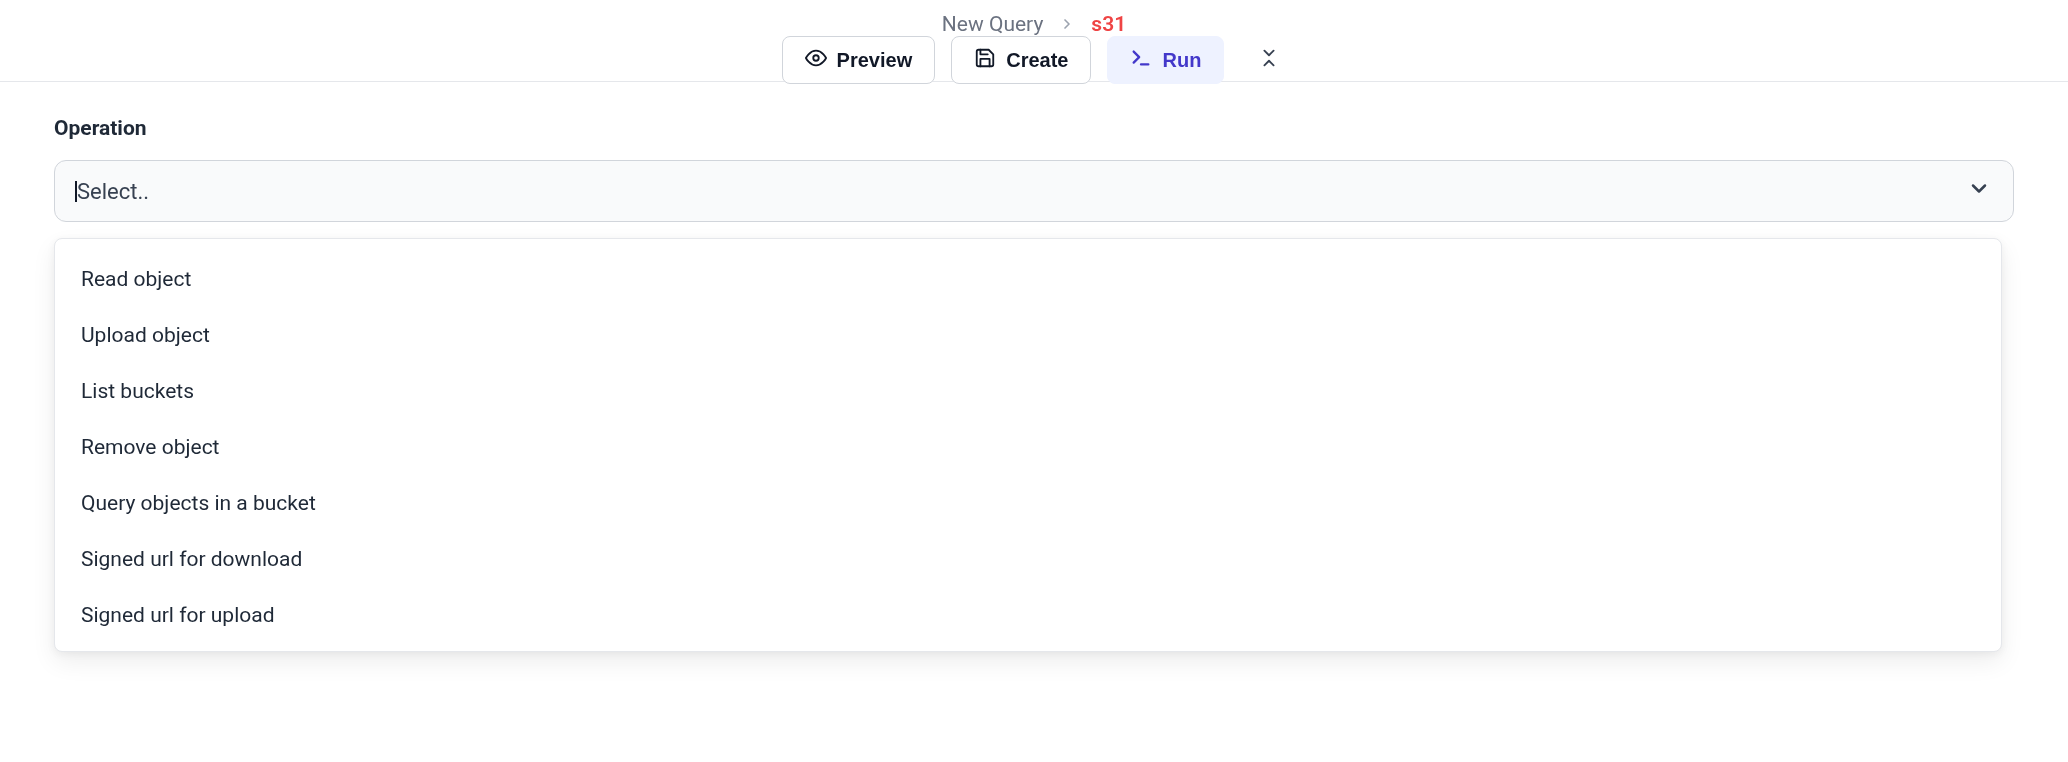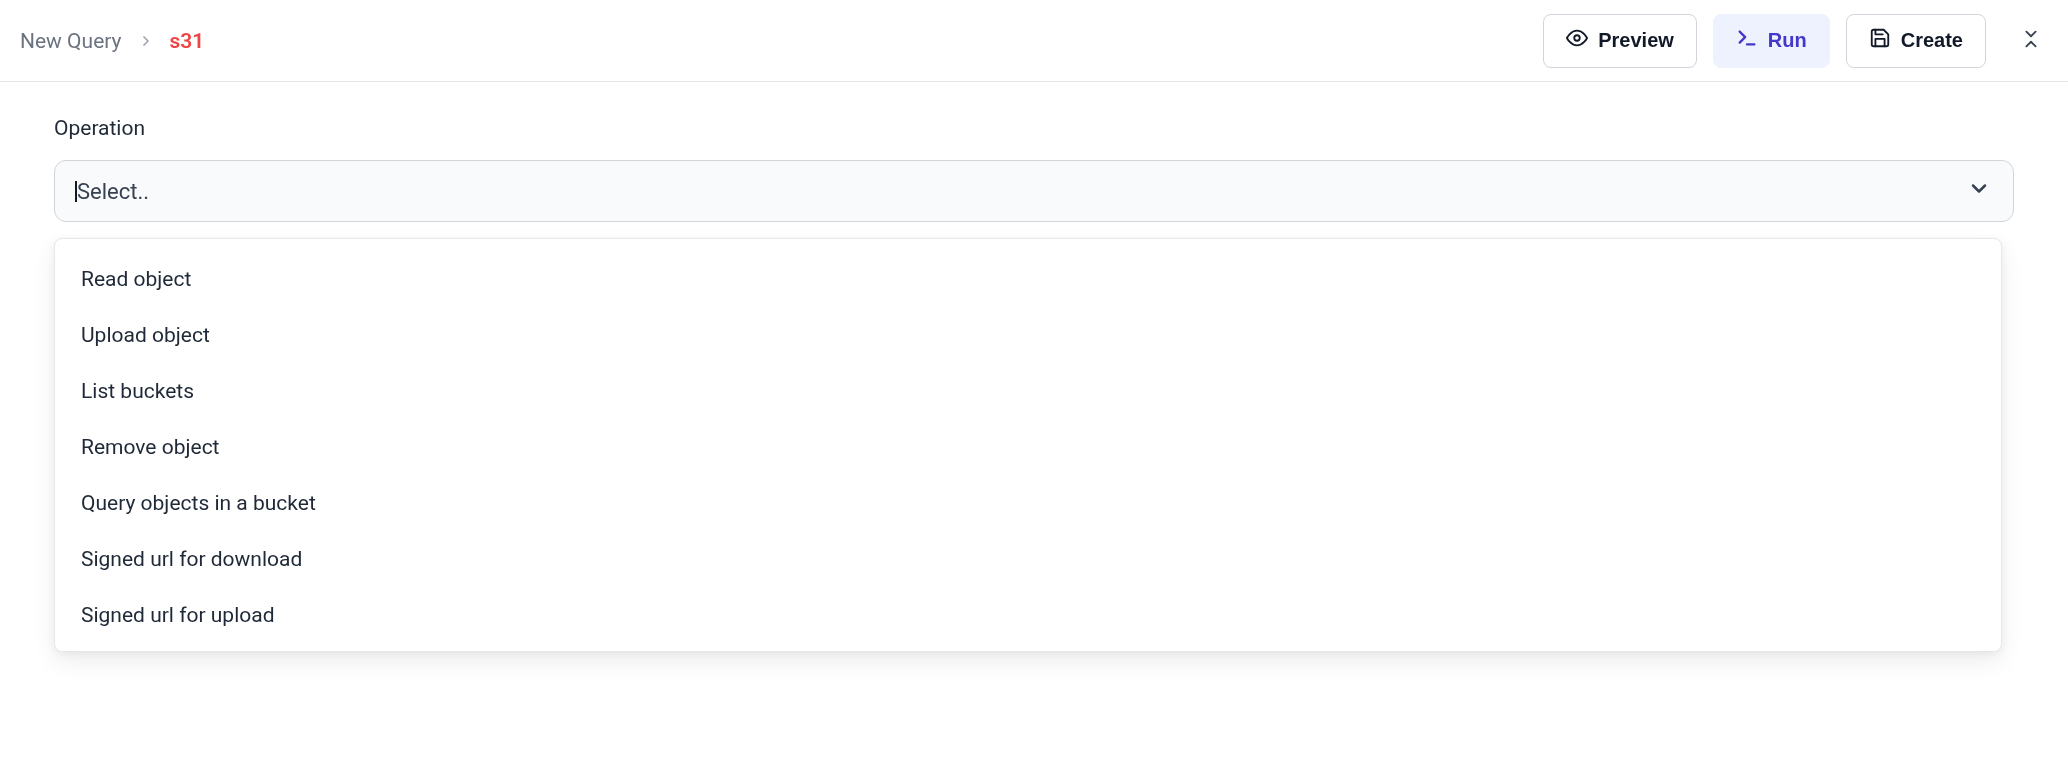--- a/index.html
+++ b/index.html
@@ -15,20 +15,21 @@
       height: 762px;
       overflow: hidden;
     }
     .header {
       display: flex;
       align-items: center;
       justify-content: space-between;
       padding: 12px 20px;
       border-bottom: 1px solid #e5e7eb;
       height: 82px;
+      flex-direction: column;
     }
     .breadcrumb {
       display: flex;
       align-items: center;
       gap: 16px;
       font-size: 21px;
     }
     .breadcrumb-root {
       color: #6b7280;
       font-weight: 400;
@@ -52,21 +53,21 @@
       align-items: center;
       gap: 10px;
       padding: 10px 22px;
       border: 1.5px solid #d1d5db;
       border-radius: 8px;
       background: #fff;
       font-size: 20px;
       font-weight: 600;
       color: #111827;
       cursor: pointer;
-      height: 54px;
+      height: 48px;
     }
     .btn-run {
       background: #eef2ff;
       border-color: #eef2ff;
       color: #4338ca;
     }
     .btn svg {
       width: 22px;
       height: 22px;
     }
@@ -79,21 +80,21 @@
       cursor: pointer;
       color: #374151;
       margin-left: 12px;
     }
     .content {
       padding: 34px 54px 0 54px;
     }
     .field-label {
       font-size: 21px;
       color: #1f2937;
-      font-weight: 400;
+      font-weight: 700;
       margin-bottom: 20px;
     }
     .select-wrapper {
       position: relative;
     }
     .select-input {
       width: 100%;
       height: 62px;
       padding: 0 50px 0 22px;
       border: 1.5px solid #d1d5db;
@@ -161,38 +162,38 @@
   <div class="header-actions">
     <button class="btn">
       <span>
         <svg viewBox="0 0 24 24" fill="none" stroke="currentColor" stroke-width="2" stroke-linecap="round" stroke-linejoin="round">
             <path d="M1 12s4-8 11-8 11 8 11 8-4 8-11 8-11-8-11-8z"></path>
             <circle cx="12" cy="12" r="3"></circle>
           </svg>
       </span>
       <span>Preview</span>
     </button>
-    <button class="btn btn-run">
-      <span>
-        <svg viewBox="0 0 24 24" fill="none" stroke="currentColor" stroke-width="2.5" stroke-linecap="round" stroke-linejoin="round">
-            <polyline points="4 17 10 11 4 5"></polyline>
-            <line x1="12" y1="19" x2="20" y2="19"></line>
-          </svg>
-      </span>
-      <span>Run</span>
-    </button>
     <button class="btn">
       <span>
         <svg viewBox="0 0 24 24" fill="none" stroke="currentColor" stroke-width="2" stroke-linecap="round" stroke-linejoin="round">
             <path d="M19 21H5a2 2 0 0 1-2-2V5a2 2 0 0 1 2-2h11l5 5v11a2 2 0 0 1-2 2z"></path>
             <polyline points="17 21 17 13 7 13 7 21"></polyline>
             <polyline points="7 3 7 8 15 8"></polyline>
           </svg>
       </span>
       <span>Create</span>
+    </button>
+    <button class="btn btn-run">
+      <span>
+        <svg viewBox="0 0 24 24" fill="none" stroke="currentColor" stroke-width="2.5" stroke-linecap="round" stroke-linejoin="round">
+            <polyline points="4 17 10 11 4 5"></polyline>
+            <line x1="12" y1="19" x2="20" y2="19"></line>
+          </svg>
+      </span>
+      <span>Run</span>
     </button>
     <div class="collapse-btn">
       <span>
         <svg width="22" height="22" viewBox="0 0 24 24" fill="none" stroke="currentColor" stroke-width="2" stroke-linecap="round" stroke-linejoin="round">
             <polyline points="7 20 12 15 17 20"></polyline>
             <polyline points="7 4 12 9 17 4"></polyline>
           </svg>
       </span>
     </div>
   </div>

